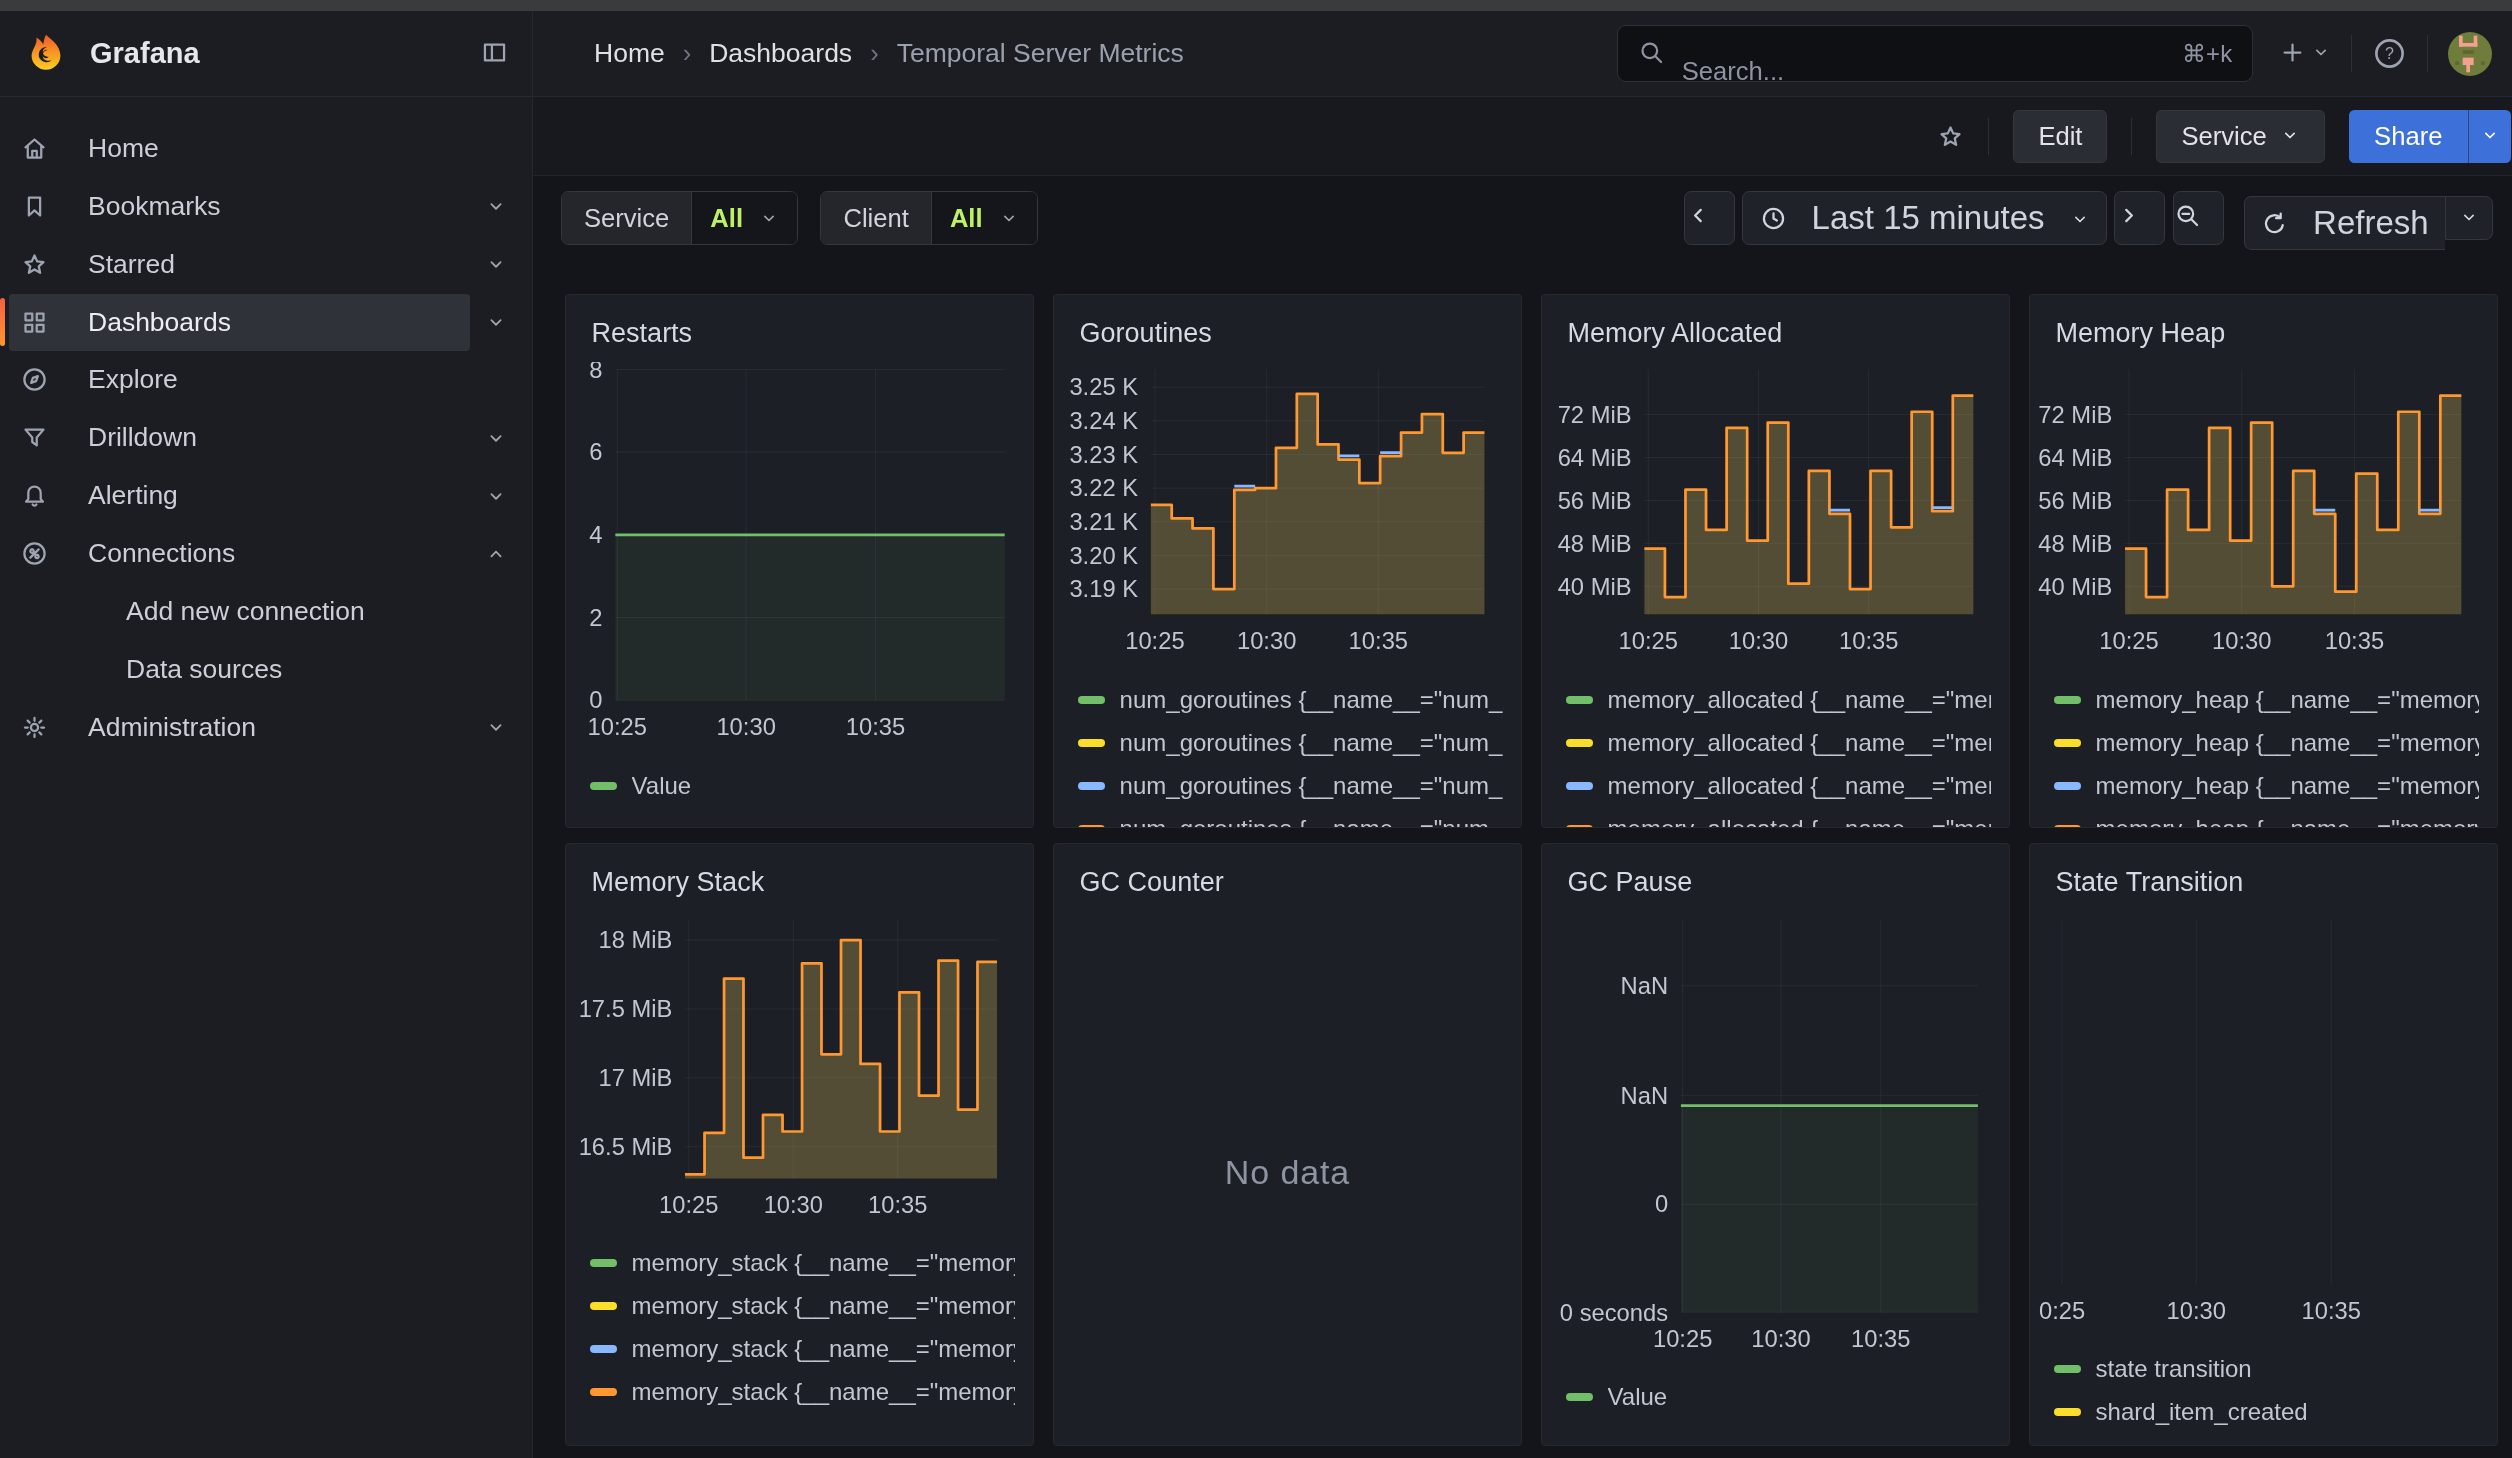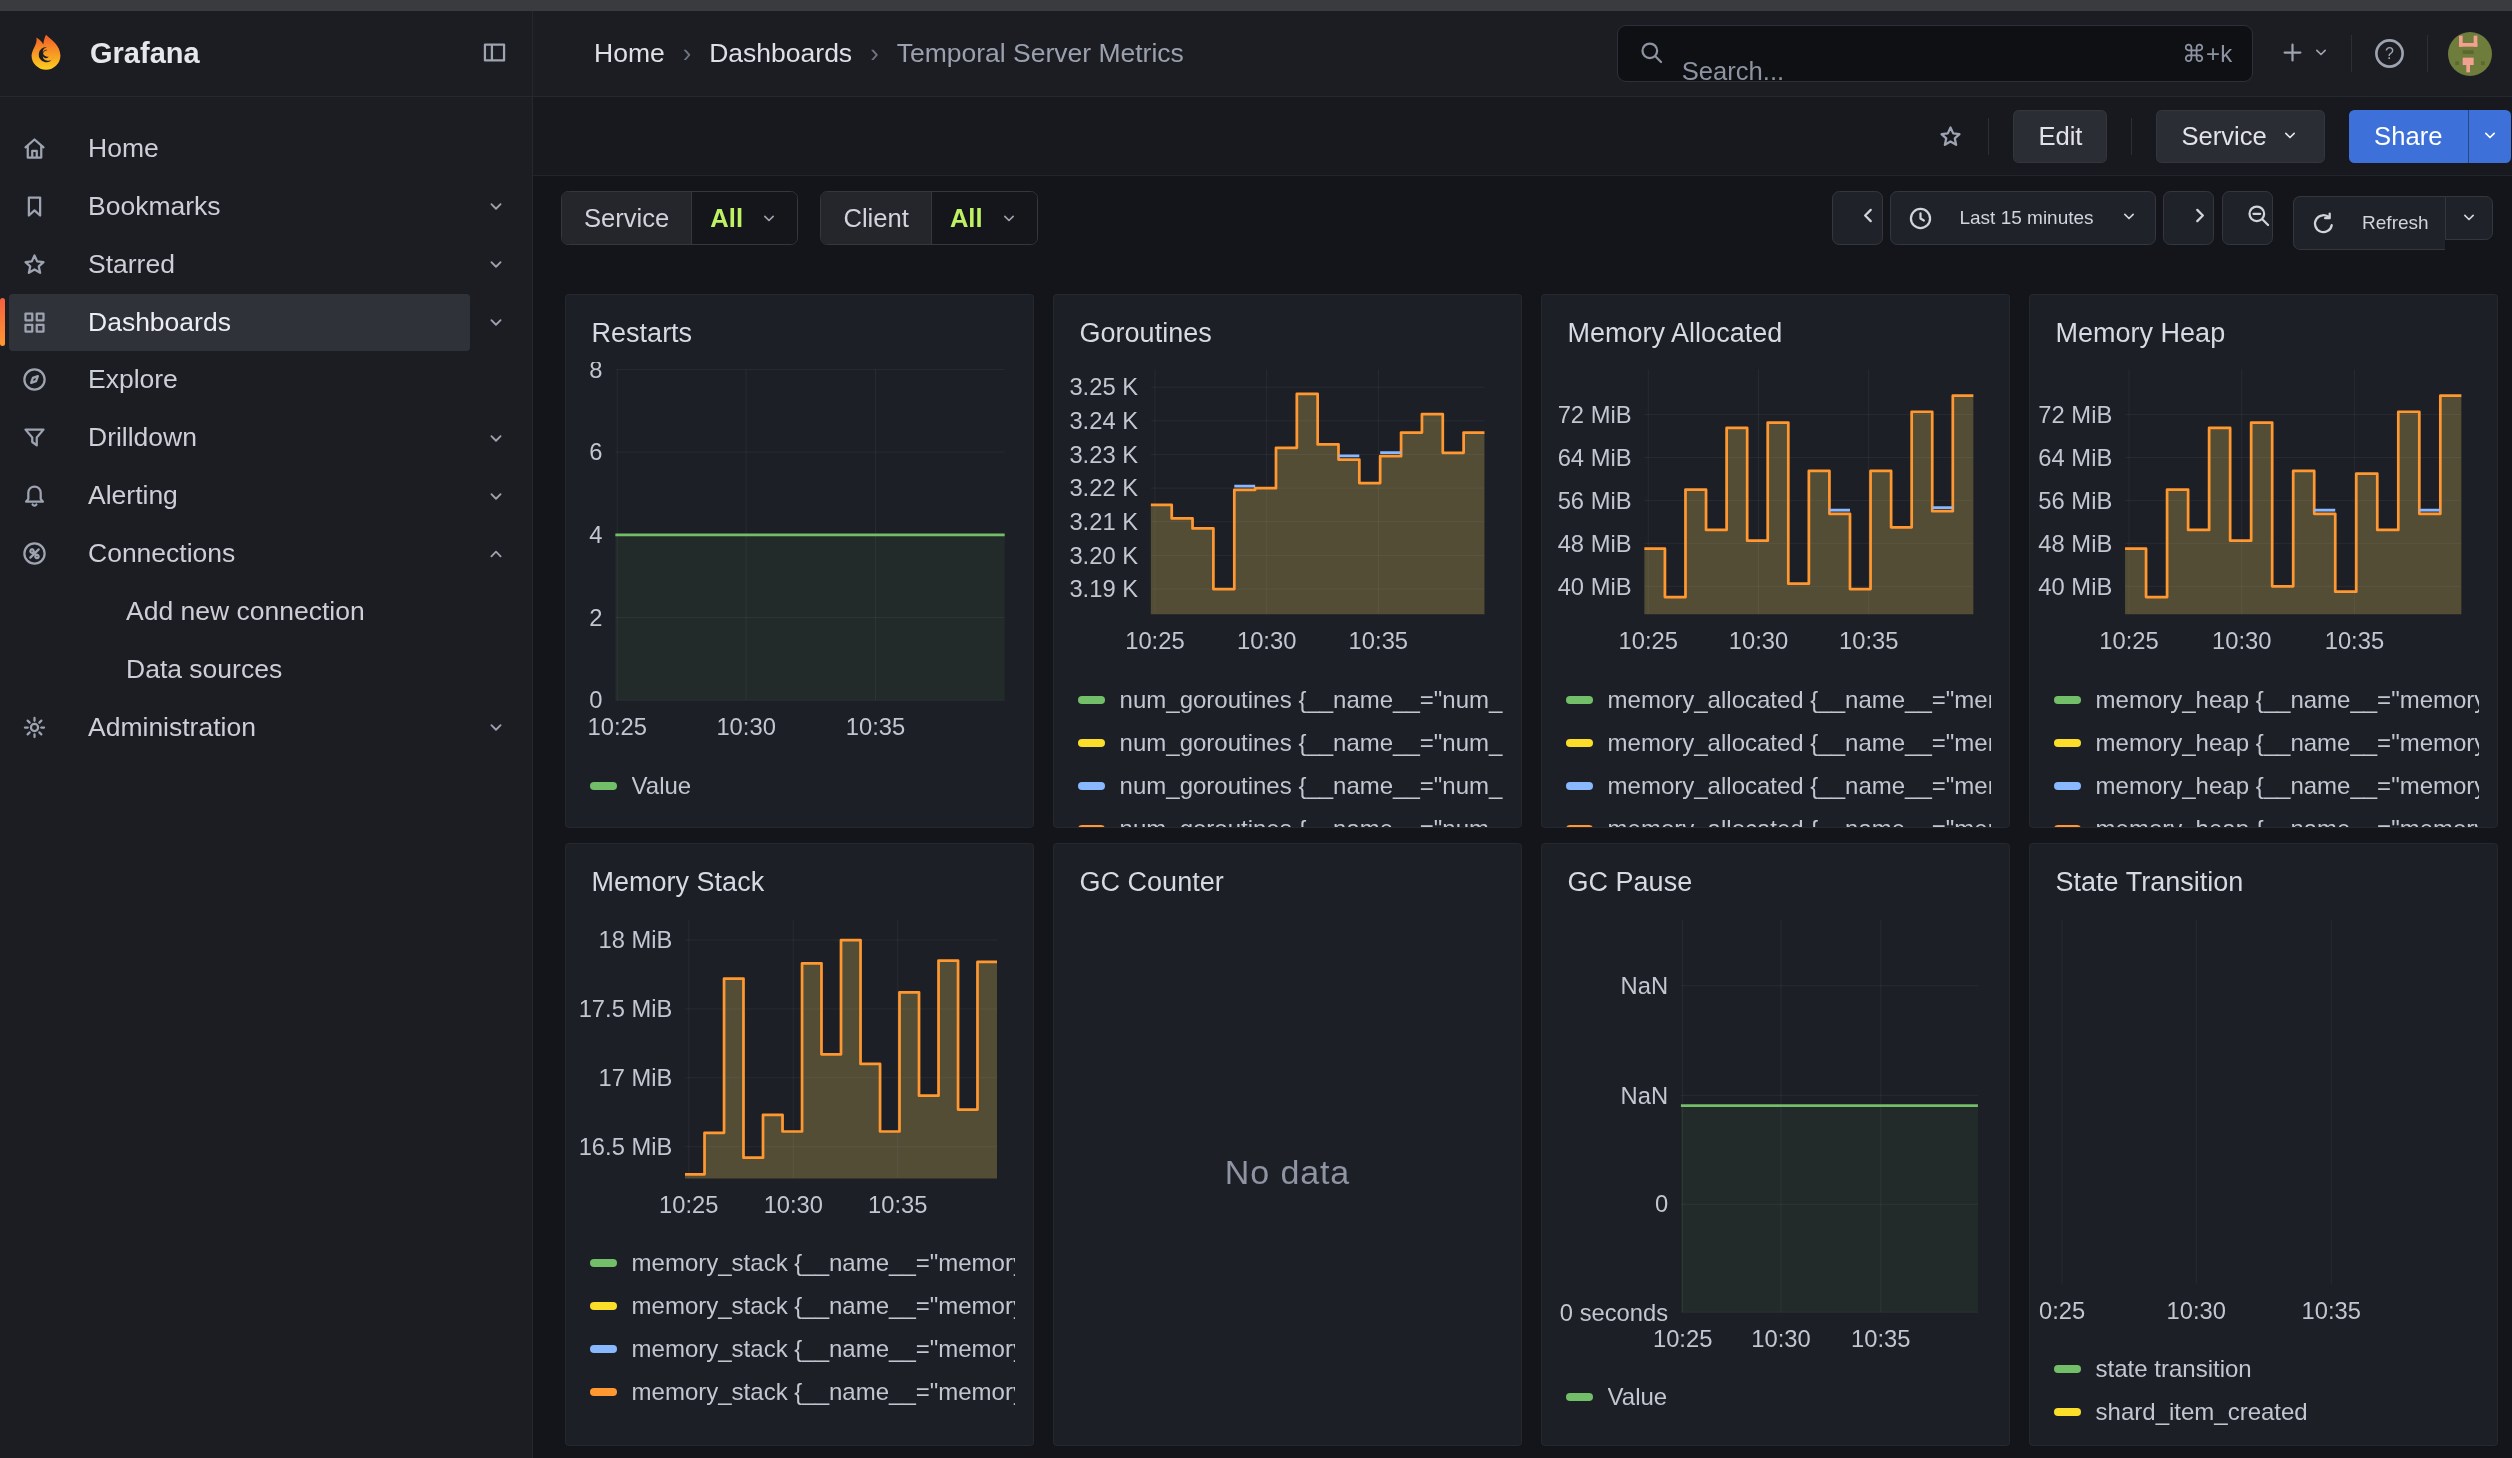--- a/index.html
+++ b/index.html
@@ -41,21 +41,21 @@
   .btn{height:53px;box-sizing:border-box;padding:0 24px;border-radius:5.5px;font-size:25.6px;font-weight:500;color:#e2e3ea;background:#2a2d34;display:flex;align-items:center;gap:12.8px;border:0.9px solid #33363d;}
   .share-group{display:flex;align-items:stretch;height:53px;}
   .btn-share{background:#3d71d9;border:0;border-radius:5.5px 0 0 5.5px;color:#fff;display:flex;align-items:center;padding:0 25.6px;font-size:25.6px;font-weight:500;text-align:center;}
   .share-caret{width:42px;background:#3d71d9;border-left:0.9px solid rgba(15,17,22,.45);border-radius:0 5.5px 5.5px 0;display:flex;align-items:center;justify-content:center;color:#fff;}
   .controls{height:55px;flex:none;margin-top:14.6px;display:flex;align-items:center;padding:0 19px 0 28px;}
   .filter{display:flex;height:54px;box-sizing:border-box;border:0.9px solid #34373f;border-radius:7.3px;overflow:hidden;margin-right:22px;}
   .filter-label{background:#24262c;padding:0 22px;display:flex;align-items:center;font-size:25.6px;color:#d2d4dd;border-right:0.9px solid #34373f;}
   .filter-value{background:#14161b;padding:0 18px;display:flex;align-items:center;gap:16.4px;font-size:25.6px;font-weight:600;color:#bef264;}
   .filter-value .cv{color:#9da3b0;display:flex;}
   .tgroup{margin-left:auto;display:flex;align-items:center;gap:7.3px;}
-  .tbtn{height:54px;box-sizing:border-box;background:#1f2228;border:0.9px solid #34373f;border-radius:7.3px;display:flex;align-items:center;justify-content:flex-end;padding:0 16.4px;font-size:19px;font-weight:500;color:#d2d4dd;gap:25px;}
+  .tbtn{height:54px;box-sizing:border-box;background:#1f2228;border:0.9px solid #34373f;border-radius:7.3px;display:flex;align-items:center;justify-content:flex-start;padding:0 16.4px;font-size:33px;font-weight:500;color:#d2d4dd;gap:25px;}
   .tbtn.sq{width:51px;padding:0;}
   .refresh-group{display:flex;align-items:stretch;height:44px;margin-left:12.8px;}
   .refresh-main{border-radius:7.3px 0 0 7.3px;border-right:0;}
   .refresh-caret{width:48px;box-sizing:border-box;background:#1f2228;border:0.9px solid #34373f;border-left:0.9px solid #34373f;border-radius:0 7.3px 7.3px 0;display:flex;align-items:center;justify-content:center;color:#d2d4dd;}
   
   .grid{margin:48px 0 0 32px;display:grid;grid-template-columns:repeat(4,469px);gap:15.5px 19px;}
   .panel{background:#1c1f25;border:0.9px solid #25282f;border-radius:3.7px;box-sizing:border-box;overflow:hidden;position:relative;}
   .panel.r1{height:534px;}
   .panel.r2{height:603px;}
   .panel-title{margin:0;padding:22px 25.6px 12.8px;font-size:27px;font-weight:500;color:#d8dae3;line-height:33px;white-space:nowrap;overflow:hidden;}

